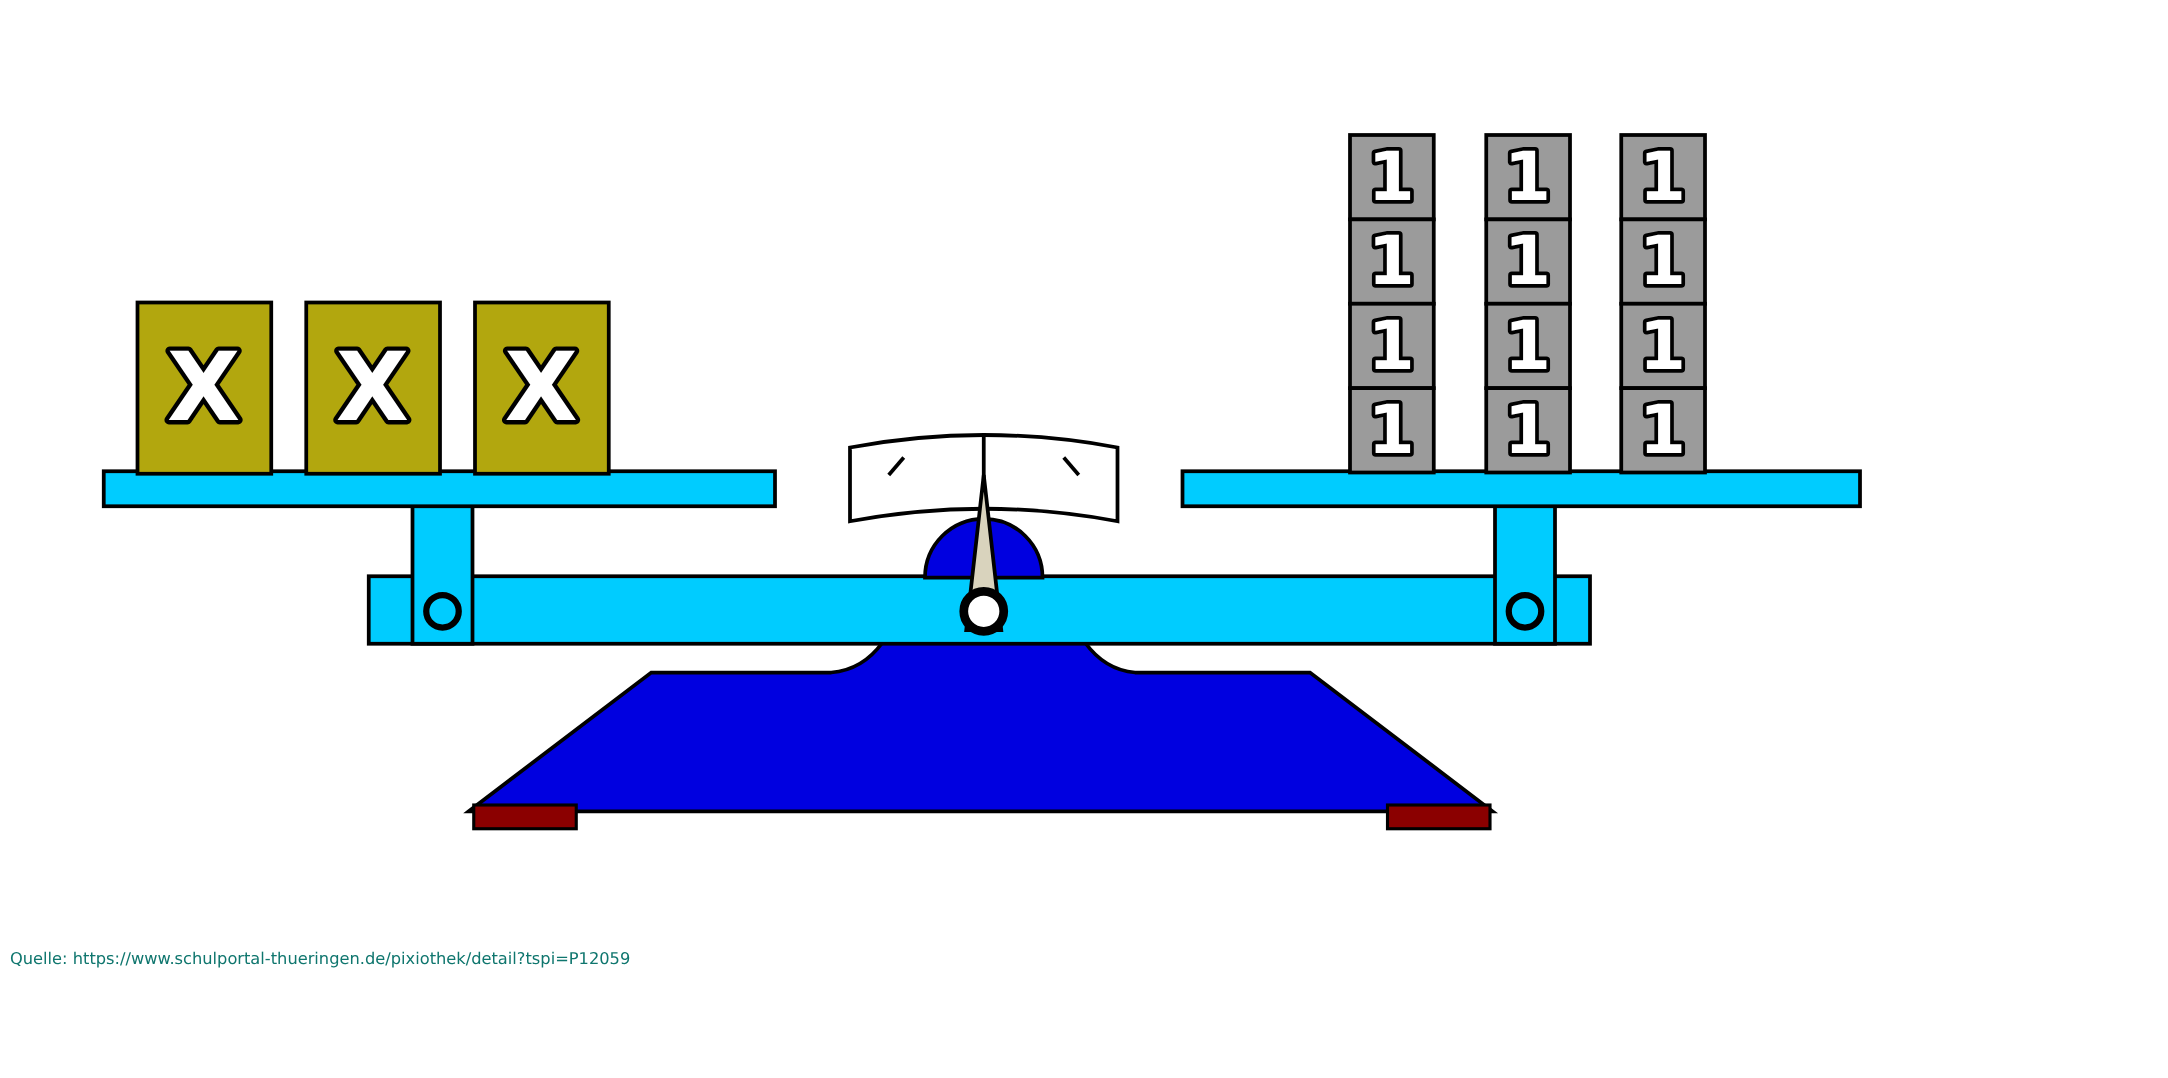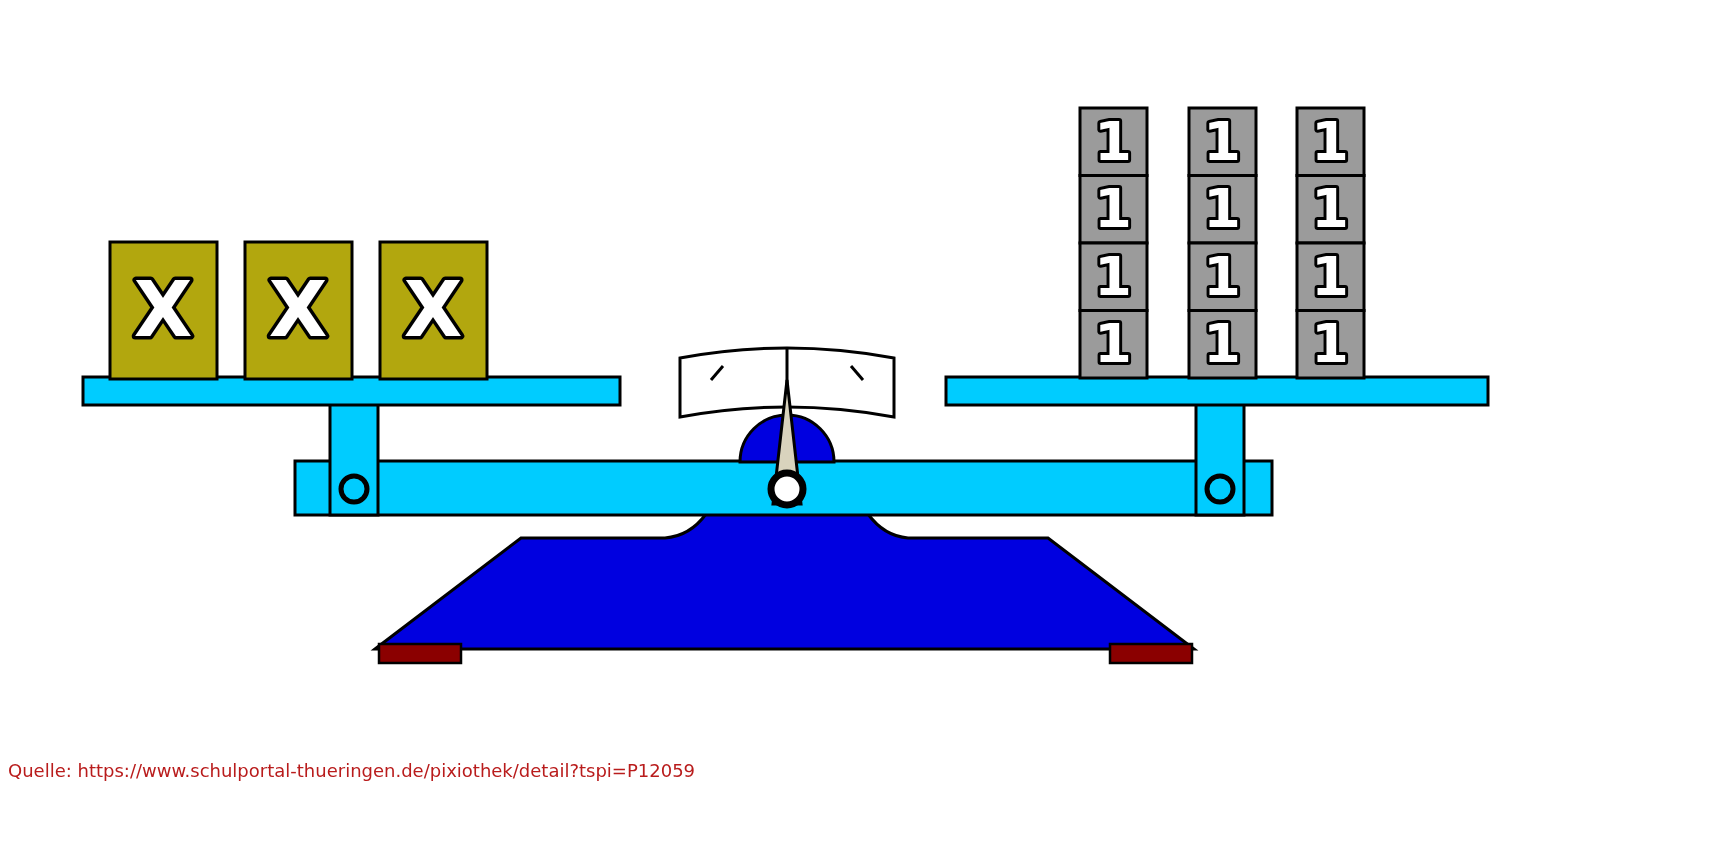--- a/index.html
+++ b/index.html
@@ -22,22 +22,22 @@
     stroke: #000000;
     paint-order: stroke fill;
     stroke-linejoin: round;
   }
   .x-label { font-size: 76px; stroke-width: 7; }
   .one-label { font-size: 54px; stroke-width: 6; }
   .caption {
     position: absolute;
     left: 8px;
     top: 760px;
-    font-size: 18px;
-    color: #b91c1c;
+    font-size: 13px;
+    color: #0f766e;
   }
 </style>
 </head>
 <body>
 
 <svg width="1734" height="862" viewBox="0 0 1734 862" xmlns="http://www.w3.org/2000/svg">
 
   <path class="outlined" d="M375,649 L521,538 L665,538 Q690,536 706,514 L868,514 Q884,536 908,538 L1048,538 L1194,649 Z" fill="#0000e0"></path>
 
   <rect class="outlined-thin" x="379" y="644" width="82" height="19" fill="#8b0000"></rect>

